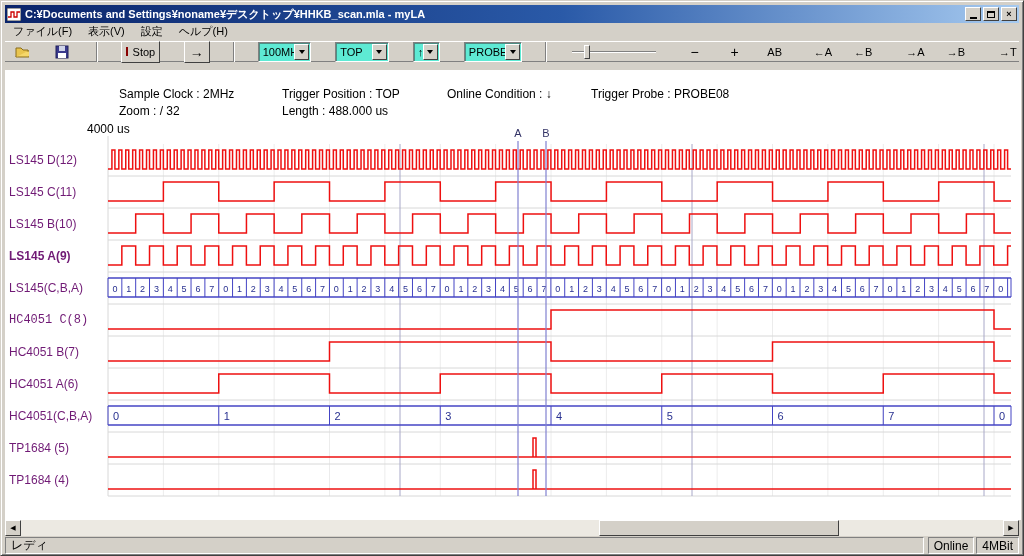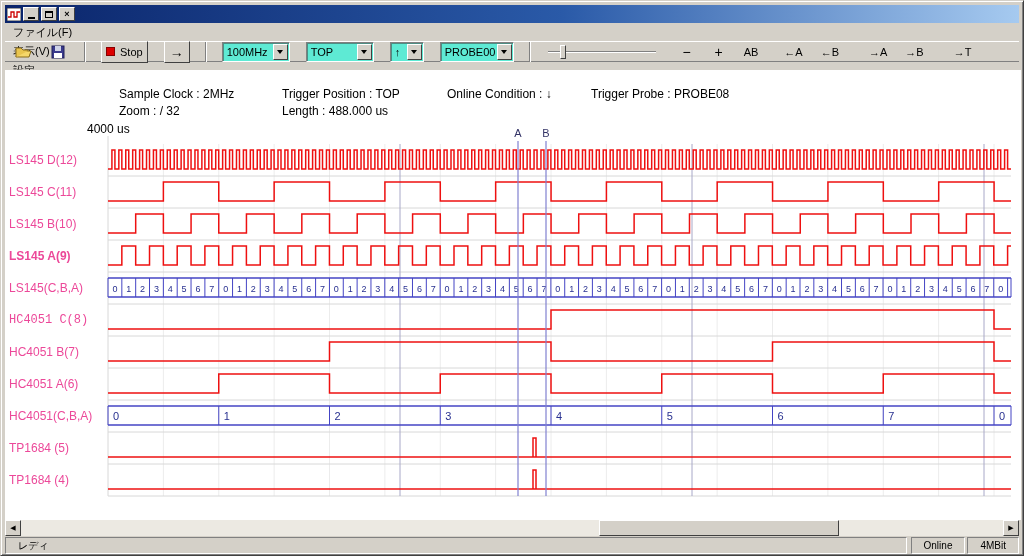--- a/index.html
+++ b/index.html
@@ -11,69 +11,70 @@
   
   .titlebar{position:absolute;left:4px;top:4px;right:4px;height:18px;
     background:linear-gradient(90deg,#0a246a 0%,#2a5aa8 55%,#a6caf0 100%);
     display:flex;align-items:center;padding:0 2px;color:#fff;}
   .titlebar .title{flex:1;font-size:11px;font-weight:bold;white-space:nowrap;overflow:hidden;margin-left:4px;}
   .winbtn{width:16px;height:14px;background:#d4d0c8;border:1px solid;border-color:#fff #404040 #404040 #fff;
     color:#000;font-size:9px;font-weight:bold;display:flex;align-items:center;justify-content:center;margin-left:2px;line-height:1;}
   .winbtn .minbar{width:7px;height:2px;background:#000;margin-top:7px;}
   .winbtn .maxbox{width:8px;height:7px;border:1px solid #000;border-top:2px solid #000;}
   
-  .menubar{position:absolute;left:4px;top:22px;right:4px;height:18px;display:flex;align-items:flex-start;font-size:11px;color:#000;flex-direction:column;}
+  .menubar{position:absolute;left:4px;top:22px;right:4px;height:18px;display:flex;align-items:flex-end;font-size:11px;color:#000;}
   .menu-item{padding:2px 8px;}
   
   .toolbar{position:absolute;left:4px;top:40px;right:4px;height:21px;
     border-top:1px solid #fff;border-bottom:1px solid #808080;
-    display:flex;align-items:center;padding-left:6px;gap:10px;}
+    display:flex;align-items:center;padding-left:6px;gap:18px;}
   .tsep{width:2px;height:20px;border-left:1px solid #808080;border-right:1px solid #fff;margin:0 5px;}
   .tbtn{height:22px;min-width:22px;padding:0 4px;display:flex;align-items:center;justify-content:center;color:#000;background:transparent;}
   .tbtn.raised{background:#d4d0c8;border:1px solid;border-color:#fff #404040 #404040 #fff;}
   .stop-sq{width:9px;height:9px;background:#dd0000;border:1px solid #880000;margin-right:5px;}
   .combo{position:relative;height:20px;background:#5eead4;border:1px solid;border-color:#808080 #fff #fff #808080;
     box-shadow:inset 1px 1px 0 rgba(64,64,64,.55);}
   .combo .val{position:absolute;left:4px;top:3px;font-size:11px;color:#000;white-space:nowrap;}
   .combo .drop{position:absolute;top:1px;right:1px;bottom:1px;width:15px;background:#d4d0c8;
     border:1px solid;border-color:#fff #404040 #404040 #fff;display:flex;align-items:center;justify-content:center;}
   .combo .drop i{width:0;height:0;border:3px solid transparent;border-top:4px solid #000;margin-top:3px;}
   .slider{position:relative;width:112px;height:22px;}
   .slider .track{position:absolute;left:2px;right:2px;top:10px;height:0;border-top:1px solid #808080;border-bottom:1px solid #fff;}
   .slider .thumb{position:absolute;left:14px;top:4px;width:6px;height:14px;background:#d4d0c8;
     border:1px solid;border-color:#fff #404040 #404040 #fff;}
   .ml8{margin-left:8px;}.ml6{margin-left:6px;}.ml12{margin-left:12px;}
   
   .client{position:absolute;left:4px;top:69px;width:1016px;height:450px;background:#fff;overflow:hidden;}
   .layer{position:absolute;left:-4px;top:-69px;width:992px;height:556px;margin-top:8px;}
   .itext{position:absolute;font-size:12px;color:#000;white-space:nowrap;}
-  .sig-label{position:absolute;left:8px;font-size:12px;color:#ec4899;white-space:nowrap;}
+  .sig-label{position:absolute;left:8px;font-size:12px;color:#701a75;white-space:nowrap;}
   #wave-svg{position:absolute;left:0;top:0;font-family:"Liberation Sans","DejaVu Sans",sans-serif;}
   
   .hscroll{position:absolute;left:4px;right:4px;top:519px;height:16px;background:#ece9e2;}
   .sarrow{position:absolute;top:0;width:16px;height:16px;background:#d4d0c8;border:1px solid;border-color:#fff #404040 #404040 #fff;
     display:flex;align-items:center;justify-content:center;font-size:7px;color:#000;}
   .sthumb{position:absolute;left:594px;top:0;width:240px;height:16px;background:#d4d0c8;border:1px solid;border-color:#fff #404040 #404040 #fff;}
   
   .statusbar{position:absolute;left:4px;right:4px;top:536px;height:17px;display:flex;align-items:stretch;}
-  .spanel{border:1px solid;border-color:#808080 #fff #fff #808080;font-size:10px;color:#000;
-    display:flex;align-items:center;padding:0 12px;white-space:nowrap;}
+  .spanel{border:1px solid;border-color:#808080 #fff #fff #808080;font-size:12px;color:#000;
+    display:flex;align-items:center;padding:0 5px;white-space:nowrap;}
   .spanel.grow{flex:1;margin-right:2px;}
   .spanel.fix{margin-left:2px;}
 </style>
 </head>
 <body>
 
 <div class="window">
 
   <div class="titlebar">
     <svg width="14" height="13">
       <rect x="0" y="0" width="14" height="13" fill="#fff" stroke="#404040"></rect>
       <polyline points="1,9 4,9 4,4 7,4 7,9 10,9 10,4 13,4" fill="none" stroke="#cc0000" stroke-width="1.3"></polyline>
     </svg>
+    <div class="title">C:¥Documents and Settings¥noname¥デスクトップ¥HHKB_scan.mla - myLA</div>
     <div class="winbtn">
         <span class="minbar"></span>
       </div>
     <div class="winbtn">
         <span class="maxbox"></span>
       </div>
     <div class="winbtn">
         <span>×</span>
       </div>
   </div>

